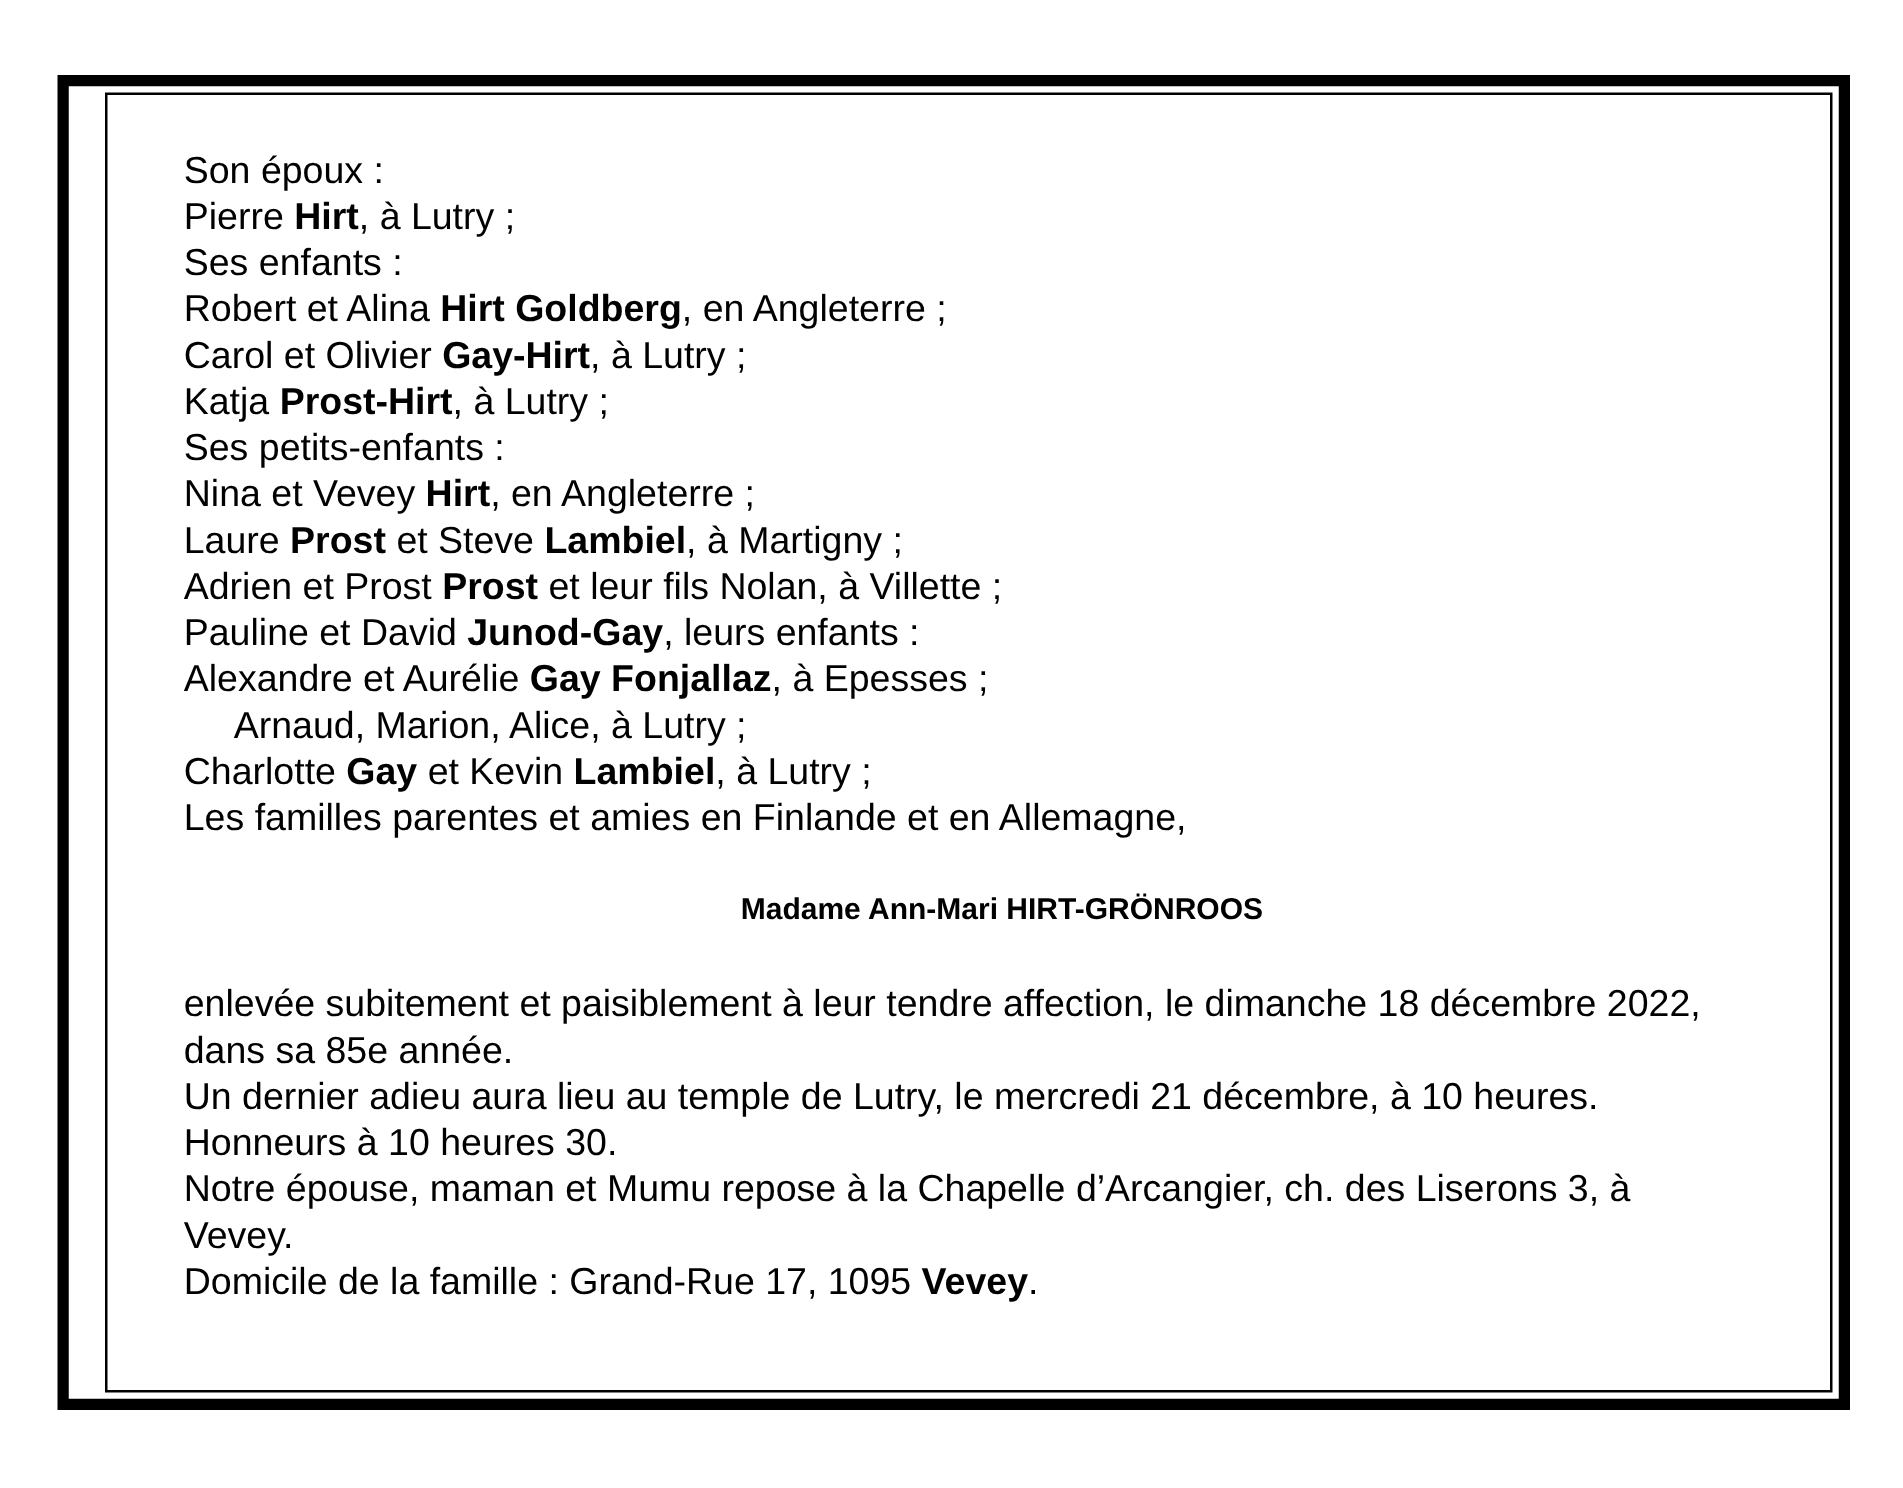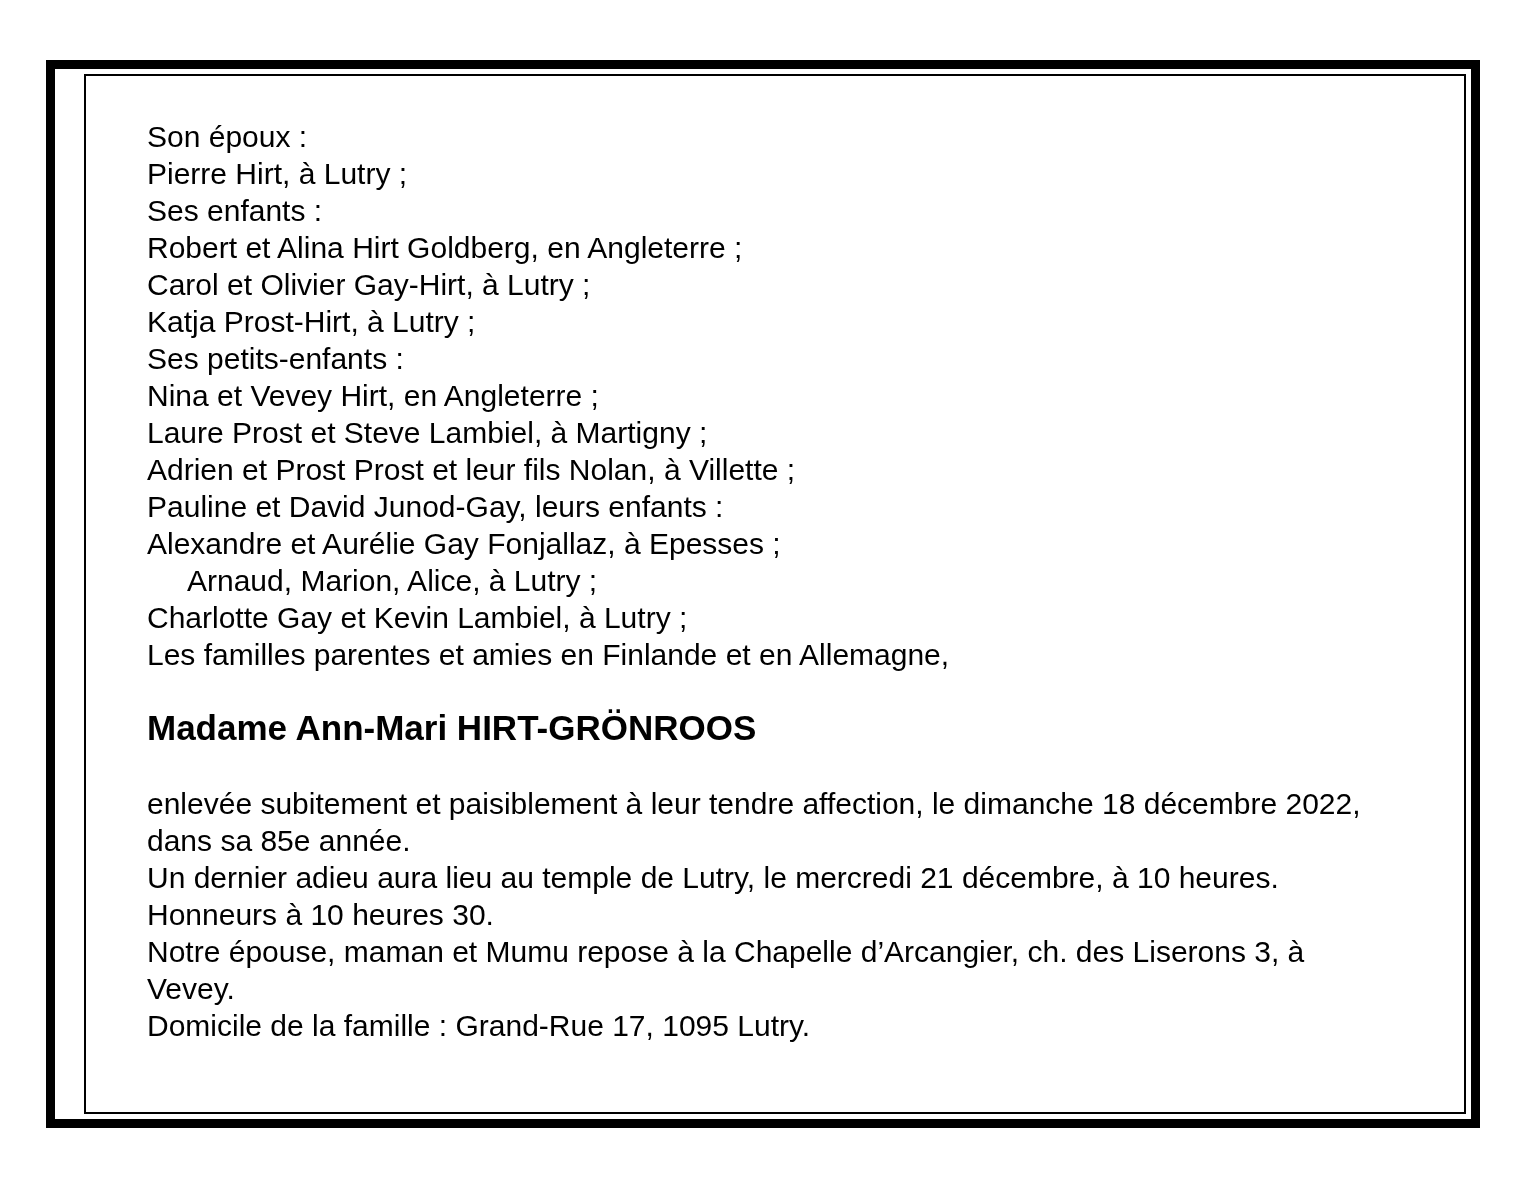--- a/index.html
+++ b/index.html
@@ -42,31 +42,31 @@
     box-sizing: border-box;
     overflow: hidden;
   }
   .text-line {
     font-size: 30px;
     line-height: 37px;
     white-space: nowrap;
     font-weight: normal;
   }
   .text-line b {
-    font-weight: normal;
+    font-weight: bold;
   }
   .text-line.indented {
     padding-left: 40px;
   }
   .deceased-name {
     margin: 33px 0 35px 0;
-    font-size: 35px;
+    font-size: 24px;
     line-height: 44px;
     font-weight: bold;
-    text-align: left;
+    text-align: center;
     white-space: nowrap;
   }
 </style>
 </head>
 <body>
 
 <div class="frame-outer">
   <div class="frame-inner">
     <div class="content">
       <div>
@@ -87,17 +87,17 @@
           <div class="text-line"><span>Les familles parentes et amies en Finlande et en Allemagne,</span></div>
         </div>
       <div class="deceased-name">Madame Ann-Mari HIRT-GRÖNROOS</div>
       <div>
           <div class="text-line"><span>enlevée subitement et paisiblement à leur tendre affection, le dimanche 18 décembre 2022,</span></div>
           <div class="text-line"><span>dans sa 85e année.</span></div>
           <div class="text-line"><span>Un dernier adieu aura lieu au temple de Lutry, le mercredi 21 décembre, à 10 heures.</span></div>
           <div class="text-line"><span>Honneurs à 10 heures 30.</span></div>
           <div class="text-line"><span>Notre épouse, maman et Mumu repose à la Chapelle d’Arcangier, ch. des Liserons 3, à</span></div>
           <div class="text-line"><span>Vevey.</span></div>
-          <div class="text-line"><span>Domicile de la famille : Grand-Rue 17, 1095 </span><b>Lutry</b><span>.</span></div>
+          <div class="text-line"><span>Domicile de la famille : Grand-Rue 17, 1095 </span><b>Vevey</b><span>.</span></div>
         </div>
     </div>
   </div>
 </div>
 
 </body></html>

